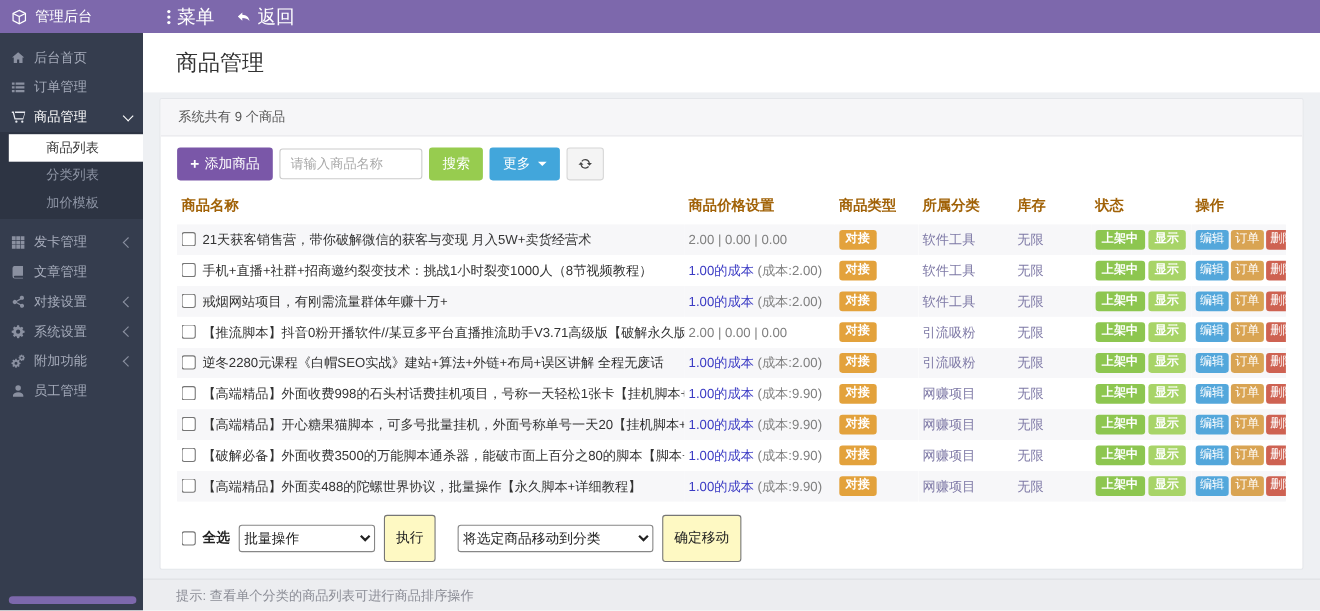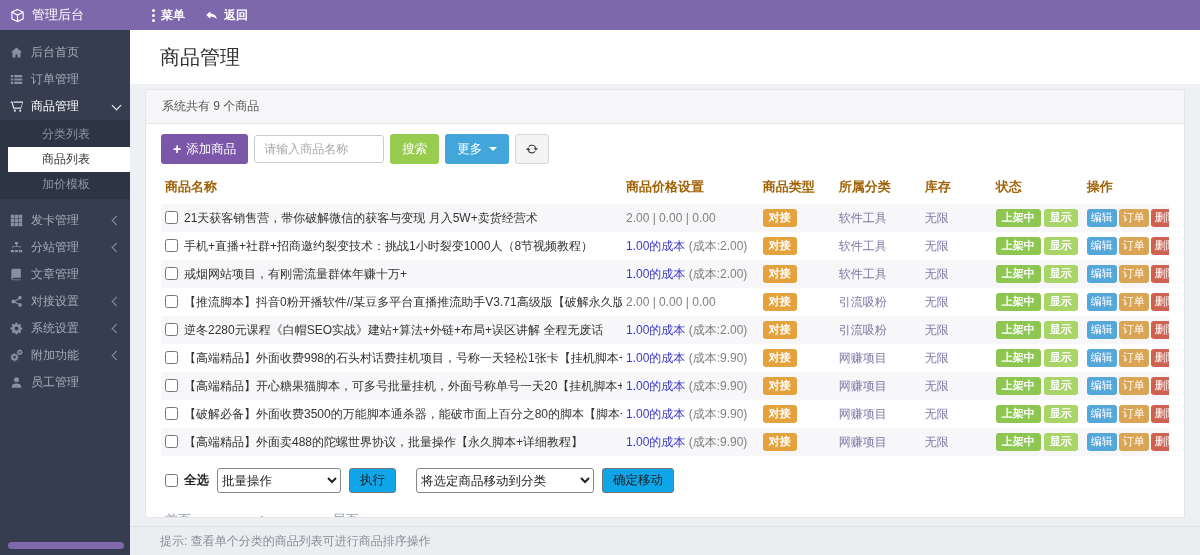--- a/index.html
+++ b/index.html
@@ -7,21 +7,21 @@
     width:1200px;height:555px;overflow:hidden;
     font-family:"Liberation Sans","DejaVu Sans",sans-serif;
     background:#eef0f3;color:#333;
   }
   .app{display:grid;grid-template-columns:130px 1fr;grid-template-rows:30px 525px;width:1200px;height:555px;}
 
   
   .navbar{grid-column:1/3;background:#7d68ac;color:#fff;display:flex;align-items:center;}
   .brand{width:130px;box-sizing:border-box;display:flex;align-items:center;gap:7px;padding-left:10px;font-size:13px;}
   .brand svg{width:15px;height:15px;flex:none;}
-  .nav-links{display:flex;align-items:flex-start;gap:20px;padding-left:22px;font-size:12px;font-weight:bold;}
+  .nav-links{display:flex;align-items:flex-start;gap:20px;padding-left:22px;font-size:17px;}
   .nav-link{display:flex;align-items:center;gap:6px;cursor:pointer;color:#fff;text-decoration:none;}
   .vdots{display:inline-flex;flex-direction:column;gap:2px;}
   .vdots i{width:3px;height:3px;background:#fff;border-radius:50%;}
   .nav-link svg{width:13px;height:13px;}
 
   
   .sidebar{grid-row:2;grid-column:1;background:#353d4e;position:relative;font-size:12px;color:#a6acbb;padding-top:9px;box-sizing:border-box;}
   .side-item{display:flex;align-items:center;height:27px;padding:0 10px;gap:8px;cursor:pointer;}
   .side-item .slabel{flex:1;white-space:nowrap;}
   .sicon{width:13px;height:13px;display:inline-flex;color:#8a90a0;flex:none;}
@@ -74,21 +74,21 @@
   .tag-show{background:#a8d468;cursor:pointer;}
   .abtn{display:inline-block;border-radius:3px;color:#fff;font-size:11px;line-height:1.25;padding:2px 4px;margin-right:2px;text-decoration:none;cursor:pointer;}
   .abtn-edit{background:#53a7db;}
   .abtn-order{background:#d9a453;}
   .abtn-del{background:#ce6252;}
 
   
   .bulk{flex:none;display:flex;align-items:center;gap:8px;margin-top:12px;font-size:12.5px;}
   .bulk label{display:flex;align-items:center;gap:3px;font-weight:bold;color:#222;}
   .bulk select{height:25px;font-size:12.5px;border:1px solid #878787;border-radius:3px;background:#fff;font-family:inherit;color:#222;}
-  .native-btn{height:25px;background:#0ea5e9;border:1px solid #767676;border-radius:3px;font-size:12.5px;padding:0 10px;cursor:pointer;font-family:inherit;color:#222;}
+  .native-btn{height:43px;background:#fef9c3;border:1px solid #767676;border-radius:3px;font-size:12.5px;padding:0 10px;cursor:pointer;font-family:inherit;color:#222;}
 
   
   .pagination{flex:none;display:flex;align-items:center;gap:30px;margin-top:18px;padding-left:4px;font-size:13px;color:#9aa0a6;}
   .pagination a{color:#9aa0a6;text-decoration:none;cursor:pointer;}
 
   
   .footer{flex:none;height:28px;background:#ecedf0;border-top:1px solid #dfe0e3;display:flex;align-items:center;padding-left:30px;font-size:12px;color:#8b8d96;}
 </style>
 </head>
 <body>
@@ -141,46 +141,37 @@
     <div class="side-item active">
       <span class="sicon">
         <svg viewBox="0 0 16 16" fill="currentColor">
             <path d="M.9 1.8h2.2l1.9 7.4h8.3l1.8-5.9H4.6l-.4-1.5h12.1l-2.6 8.9H3.9L2 3.3H.9zM6 14.4a1.3 1.3 0 1 1 .01-2.6A1.3 1.3 0 0 1 6 14.4zm6.6 0a1.3 1.3 0 1 1 .01-2.6 1.3 1.3 0 0 1-.01 2.6z"></path>
           </svg>
       </span>
       <span class="slabel">商品管理</span>
       <span class="chev down"></span>
     </div>
     <div class="submenu">
-      <div class="sub-item">
-        <span>分类列表</span>
-      </div>
       <div class="sub-item active">
         <span>商品列表</span>
       </div>
       <div class="sub-item">
+        <span>分类列表</span>
+      </div>
+      <div class="sub-item">
         <span>加价模板</span>
       </div>
     </div>
     <div class="side-item">
       <span class="sicon">
         <svg viewBox="0 0 16 16" fill="currentColor">
             <path d="M1 1h4.2v4.2H1zM5.9 1h4.2v4.2H5.9zM10.8 1H15v4.2h-4.2zM1 5.9h4.2v4.2H1zM5.9 5.9h4.2v4.2H5.9zM10.8 5.9H15v4.2h-4.2zM1 10.8h4.2V15H1zM5.9 10.8h4.2V15H5.9zM10.8 10.8H15V15h-4.2z"></path>
           </svg>
       </span>
       <span class="slabel">发卡管理</span>
-      <span class="chev left"></span>
-    </div>
-    <div class="side-item">
-      <span class="sicon">
-        <svg viewBox="0 0 16 16" fill="currentColor">
-            <path d="M6 1.2h4V4H6zM1 11h4v2.8H1zM6 11h4v2.8H6zM11 11h4v2.8h-4zM7.5 4h1v2.5H13V9h-1V7.5H4V9H3V6.5h4.5z"></path>
-          </svg>
-      </span>
-      <span class="slabel">分站管理</span>
       <span class="chev left"></span>
     </div>
     <div class="side-item">
       <span class="sicon">
         <svg viewBox="0 0 16 16" fill="currentColor">
             <path d="M3.6 1h9.8v11H4.3a1.1 1.1 0 0 0 0 2.2h9.1V15H4.2A2.5 2.5 0 0 1 1.7 12.5V3.4A2.4 2.4 0 0 1 3.6 1z"></path>
           </svg>
       </span>
       <span class="slabel">文章管理</span>
     </div>

